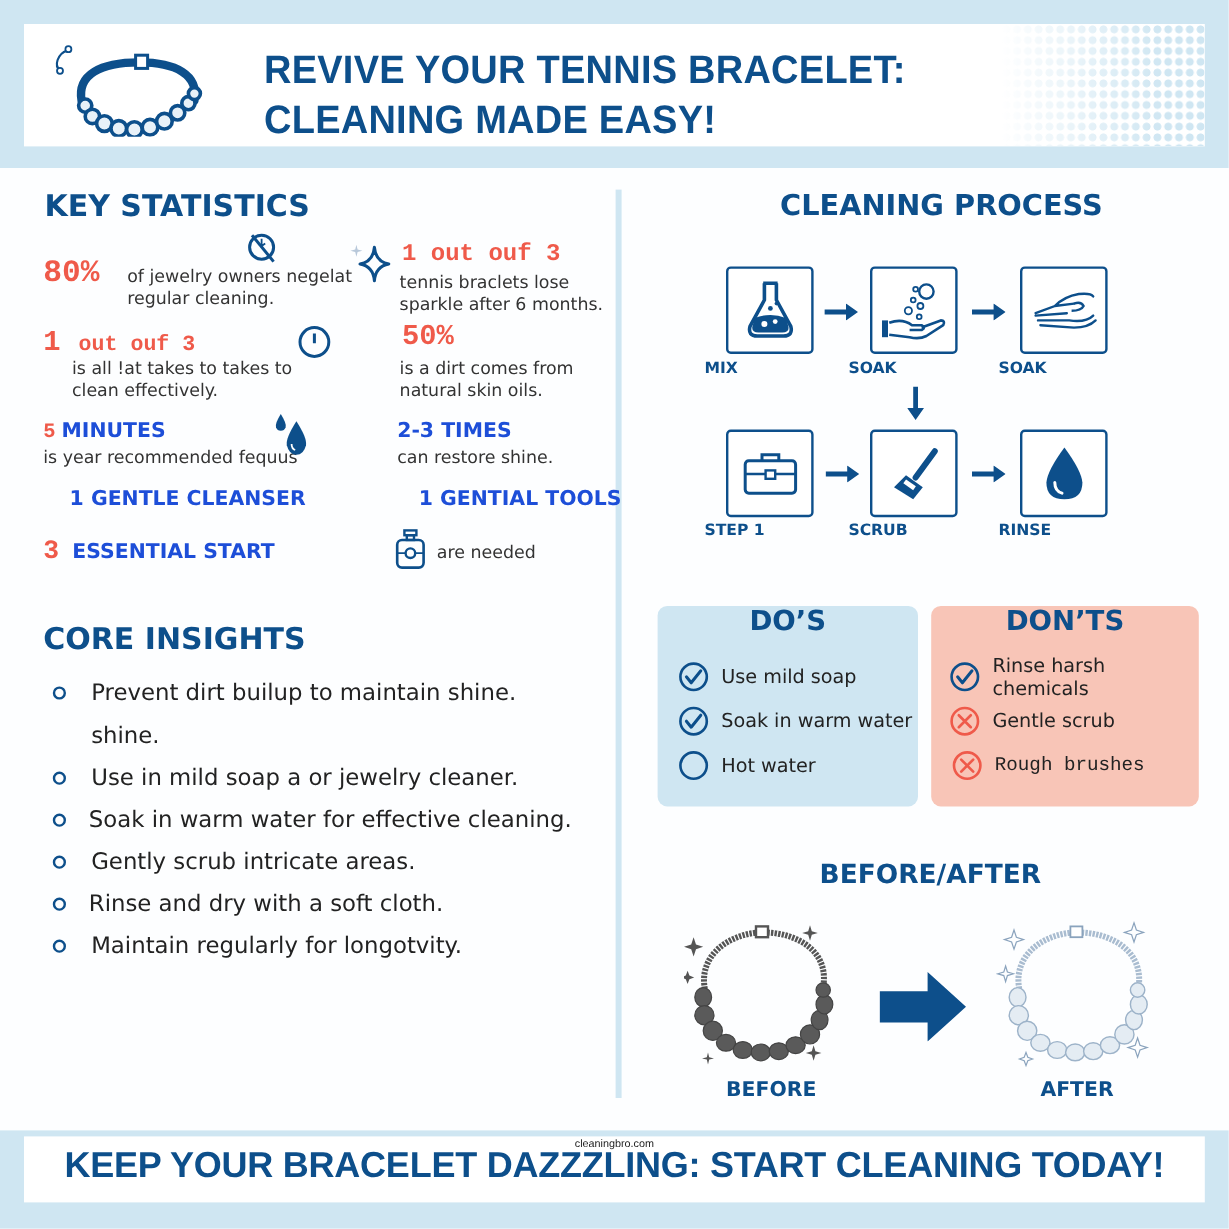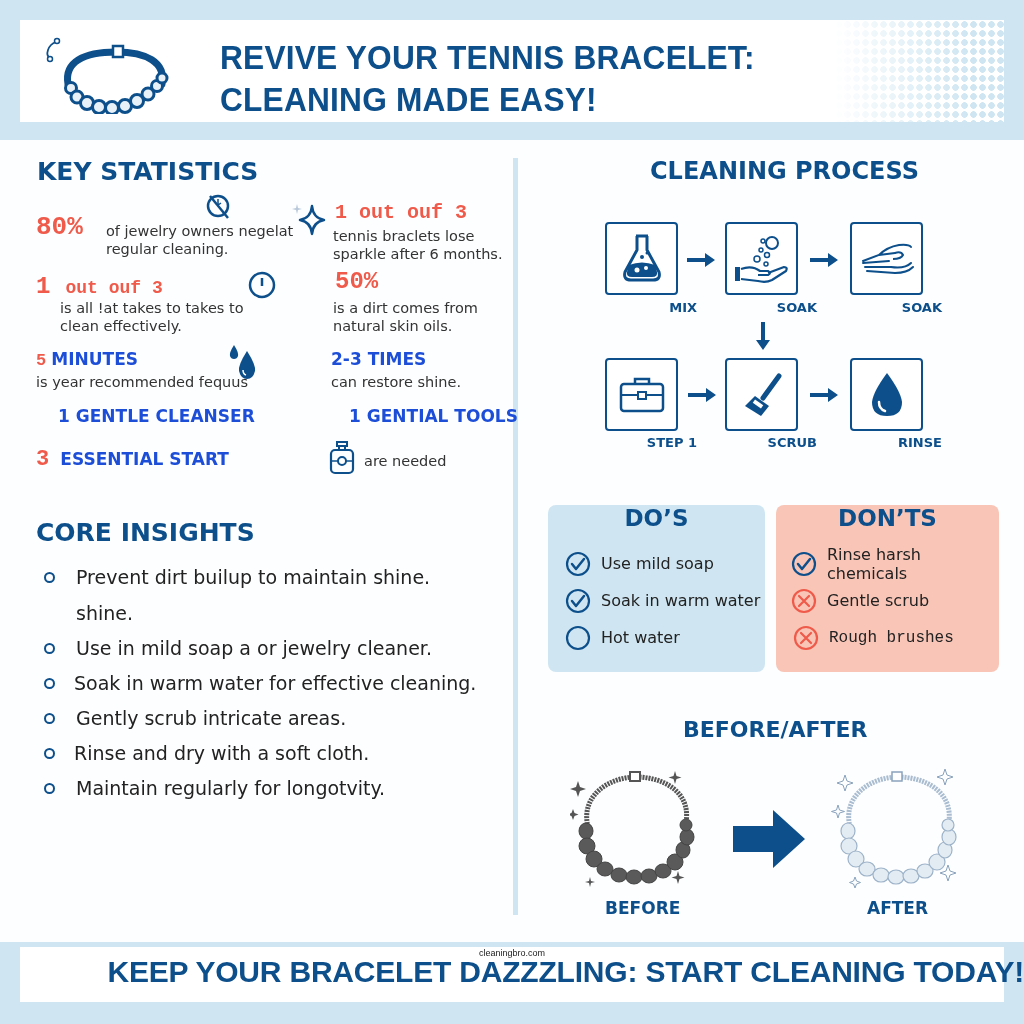--- a/index.html
+++ b/index.html
@@ -66,21 +66,21 @@
   }
   .insight .cont { display: block; margin-top: 12px; }
 
   
   .proc-box {
     position: absolute; width: 73px; height: 73px;
     border: 2.5px solid #0d4f8b; border-radius: 4px; background: #fff;
     display: flex; align-items: center; justify-content: center;
   }
   .proc-label {
-    position: absolute; width: 110px; text-align: right; font-size: 13px;
+    position: absolute; width: 110px; text-align: left; font-size: 13px;
     font-weight: bold; color: #0d4f8b;
   }
   .arrow-r { position: absolute; width: 28px; height: 14px; }
   .arrow-d { position: absolute; width: 14px; height: 28px; }
 
   
   .panel {
     position: absolute; top: 505px; height: 167px; border-radius: 8px;
   }
   .panel.dos { left: 548px; width: 217px; background: #cfe6f2; }
@@ -104,21 +104,21 @@
     background: #cfe6f2;
   }
   .footer-card {
     position: absolute; left: 20px; top: 947px; width: 984px; height: 55px; background: #fff;
   }
   .footer-url {
     position: absolute; left: 0; width: 1024px; top: 948px; text-align: center;
     font-family: "Liberation Sans", sans-serif; font-size: 9px; color: #222;
   }
   .footer-title {
-    position: absolute; left: 0; width: 1024px; top: 955px; text-align: right;
+    position: absolute; left: 0; width: 1024px; top: 955px; text-align: center;
     font-family: "Liberation Sans", sans-serif; font-weight: bold; font-size: 30px;
     color: #0d4f8b; letter-spacing: -0.2px;
   }
 </style>
 </head>
 <body>
 
 <div class="header-band"></div>
 <div class="header-card">
   <div class="header-dots"></div>

